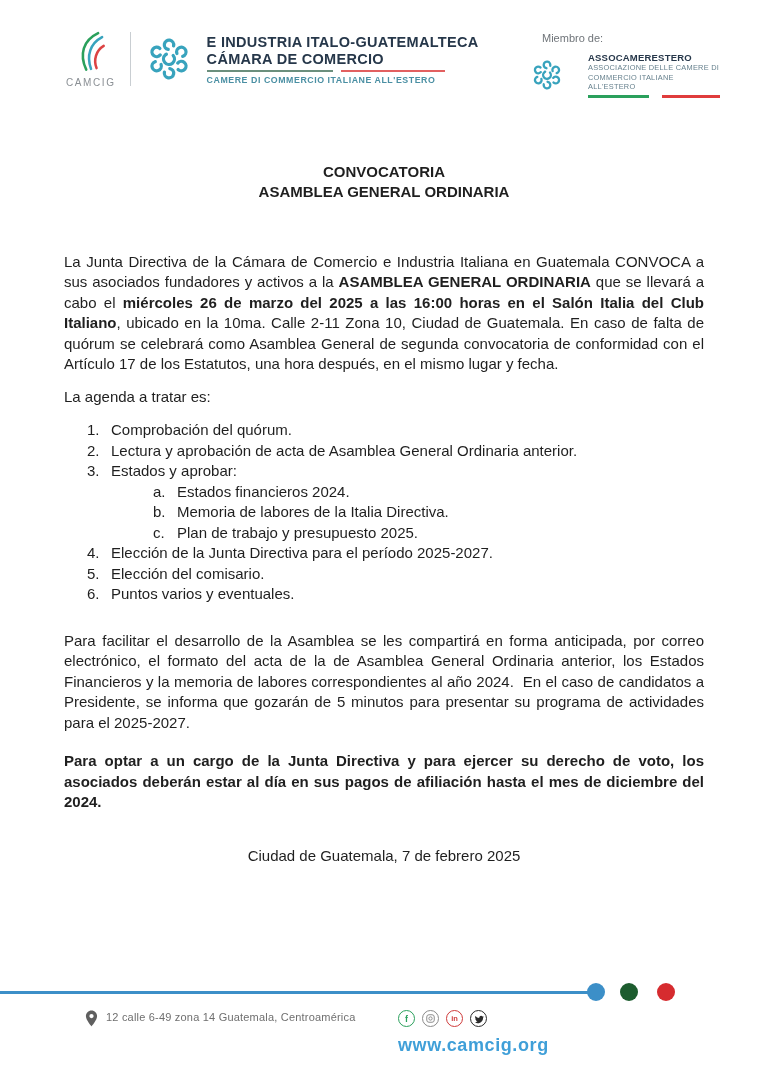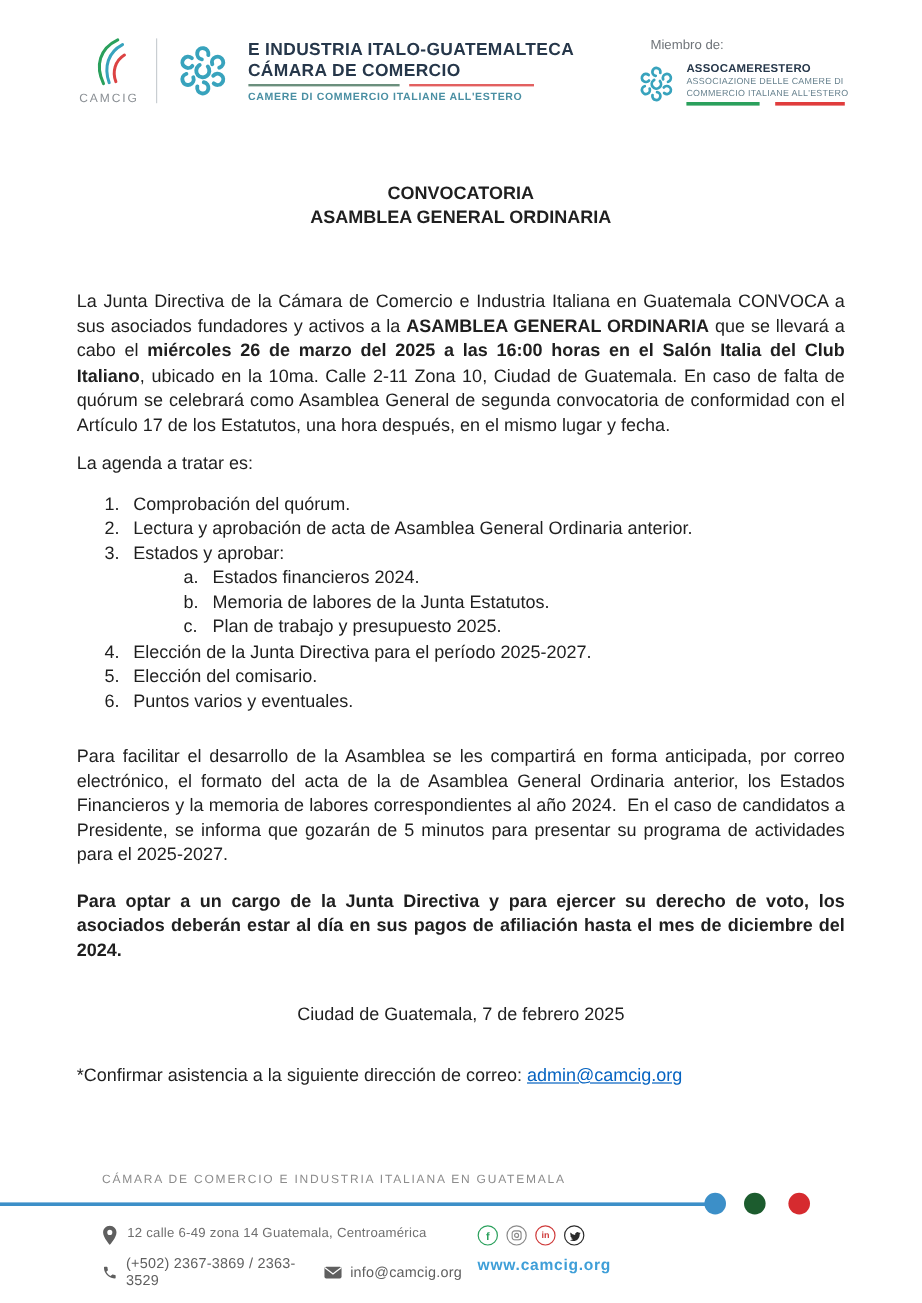--- a/index.html
+++ b/index.html
@@ -22,21 +22,21 @@
   .v-divider { width:1px; height:54px; background:#c9ced2; }
   .logo-text { display:flex; flex-direction:column; }
   .logo-line { font-size:14.5px; font-weight:bold; color:#26374a; letter-spacing:.3px; line-height:17px; }
   .logo-underline { display:flex; gap:8px; margin:2px 0 3px; width:238px; }
   .u-green { height:2px; flex:0 0 53%; background:#6b8f7d; }
   .u-red   { height:2px; flex:1; background:#e26060; }
   .logo-tagline { font-size:8.8px; font-weight:bold; color:#4a8fa3; letter-spacing:.55px; }
 
   .membership { display:flex; flex-direction:column; padding-top:2px; width:190px; }
   .membership-label { font-size:11px; color:#6f7479; margin-bottom:8px; margin-left:12px; }
-  .membership-row { display:flex; align-items:center; gap:8px; }
+  .membership-row { display:flex; align-items:center; gap:24px; }
   .membership-text { display:flex; flex-direction:column; }
   .membership-org { font-size:9.5px; font-weight:bold; color:#26374a; letter-spacing:.2px; }
   .membership-desc { font-size:7.4px; color:#66808d; letter-spacing:.25px; line-height:9.5px; }
   .flag-bars { display:flex; margin-top:3px; width:132px; }
   .fb-green { height:3px; width:46%; background:#2aa05c; }
   .fb-gap { width:10%; }
   .fb-red { height:3px; width:44%; background:#e03c3c; }
 
   
   .content { padding:0 64px; }
@@ -71,21 +71,21 @@
   .addr-lines { font-size:11px; line-height:14px; letter-spacing:.2px; }
   .comm-row { display:flex; align-items:center; gap:7px; margin-top:8px; font-size:12px; letter-spacing:.2px; color:#5f5f5f; }
   .comm-row .sep { width:10px; }
   .right-col { margin-left:13px; display:flex; flex-direction:column; align-items:flex-start; }
   .social-row { display:flex; gap:7px; }
   .soc { width:17px; height:17px; border-radius:50%; border:1.4px solid currentColor; display:flex; align-items:center; justify-content:center; font-size:9px; font-weight:bold; background:#fff; }
   .soc-facebook  { color:#2aa05c; }
   .soc-instagram { color:#8a8a8a; }
   .soc-linkedin  { color:#cf3a3a; font-size:7.5px; }
   .soc-twitter   { color:#2b2b2b; }
-  .website { margin-top:8px; font-size:13px; font-weight:bold; letter-spacing:.6px; color:#3f9fd8; }
+  .website { margin-top:8px; font-size:18px; font-weight:bold; letter-spacing:.6px; color:#3f9fd8; }
 
   svg { display:block; }
 </style>
 </head>
 <body>
 
 <svg width="0" height="0" style="position:absolute">
   <defs>
     <symbol id="flower" viewBox="0 0 44 44">
       <g fill="none" stroke="#38a3bd" stroke-width="3" stroke-linecap="round">
@@ -176,21 +176,21 @@
       <div class="agenda-row">
         <span class="agenda-num">3.</span>
         <span>Estados y aprobar:</span>
       </div>
       <div class="agenda-row agenda-sub">
         <span class="agenda-num">a.</span>
         <span>Estados financieros 2024.</span>
       </div>
       <div class="agenda-row agenda-sub">
         <span class="agenda-num">b.</span>
-        <span>Memoria de labores de la Junta Estatutos.</span>
+        <span>Memoria de labores de la Italia Directiva.</span>
       </div>
       <div class="agenda-row agenda-sub">
         <span class="agenda-num">c.</span>
         <span>Plan de trabajo y presupuesto 2025.</span>
       </div>
       <div class="agenda-row">
         <span class="agenda-num">4.</span>
         <span>Elección de la Junta Directiva para el período 2025-2027.</span>
       </div>
       <div class="agenda-row">
@@ -202,60 +202,42 @@
         <span>Puntos varios y eventuales.</span>
       </div>
     </div>
 
     <p class="para p-share">Para facilitar el desarrollo de la Asamblea se les compartirá en forma anticipada, por correo electrónico, el formato del acta de la de Asamblea General Ordinaria anterior, los Estados Financieros y la memoria de labores correspondientes al año 2024.  En el caso de candidatos a Presidente, se informa que gozarán de 5 minutos para presentar su programa de actividades para el 2025-2027.</p>
 
     <p class="para p-voting">Para optar a un cargo de la Junta Directiva y para ejercer su derecho de voto, los asociados deberán estar al día en sus pagos de afiliación hasta el mes de diciembre del 2024.</p>
 
     <p class="dateline">Ciudad de Guatemala, 7 de febrero 2025</p>
 
-    <p class="confirm"><span>*Confirmar asistencia a la siguiente dirección de correo: </span><a class="email-link">admin@camcig.org</a></p>
   </div>
 
   <div class="footer">
-    <div class="footer-brand">CÁMARA DE COMERCIO E INDUSTRIA ITALIANA EN GUATEMALA</div>
 
     <div class="footer-rule">
       <div class="rule-line"></div>
       <div class="dot dot-blue"></div>
       <div class="dot dot-green"></div>
       <div class="dot dot-red"></div>
     </div>
 
     <div class="footer-cols">
       <div class="contact-col">
         <div class="addr-row">
           <span>
             <svg width="13" height="17" viewBox="0 0 24 32" fill="#5f5f5f">
               <path d="M12 1C6 1 1.5 5.7 1.5 11.5 1.5 19.4 12 31 12 31s10.5-11.6 10.5-19.5C22.5 5.7 18 1 12 1zm0 14.3a4 4 0 1 1 0-8 4 4 0 0 1 0 8z"></path>
             </svg>
           </span>
           <div class="addr-lines">
             <div>12 calle 6-49 zona 14 Guatemala, Centroamérica</div>
           </div>
-        </div>
-        <div class="comm-row">
-          <span>
-            <svg width="13" height="13" viewBox="0 0 24 24" fill="#5f5f5f">
-              <path d="M6.62 10.79c1.44 2.83 3.76 5.14 6.59 6.59l2.2-2.21c.27-.27.67-.36 1.02-.24 1.12.37 2.33.57 3.57.57.55 0 1 .45 1 1V20c0 .55-.45 1-1 1-9.39 0-17-7.61-17-17 0-.55.45-1 1-1h3.5c.55 0 1 .45 1 1 0 1.25.2 2.45.57 3.57.11.35.03.74-.25 1.02l-2.2 2.2z"></path>
-            </svg>
-          </span>
-          <span>(+502) 2367-3869 / 2363-3529</span>
-          <span class="sep"></span>
-          <span>
-            <svg width="15" height="11" viewBox="0 0 20 14">
-              <rect x="0.5" y="0.5" width="19" height="13" rx="2" fill="#5f5f5f"></rect>
-              <path d="M1 1.5 10 8.5 19 1.5" stroke="#ffffff" stroke-width="1.4" fill="none"></path>
-            </svg>
-          </span>
-          <span>info@camcig.org</span>
         </div>
       </div>
 
       <div class="right-col">
         <div class="social-row">
           <span class="soc soc-facebook">f</span>
           <span class="soc soc-instagram">
             <svg width="9" height="9" viewBox="0 0 12 12" fill="none" stroke="#8a8a8a" stroke-width="1.3">
               <rect x="1" y="1" width="10" height="10" rx="3"></rect>
               <circle cx="6" cy="6" r="2.2"></circle>

